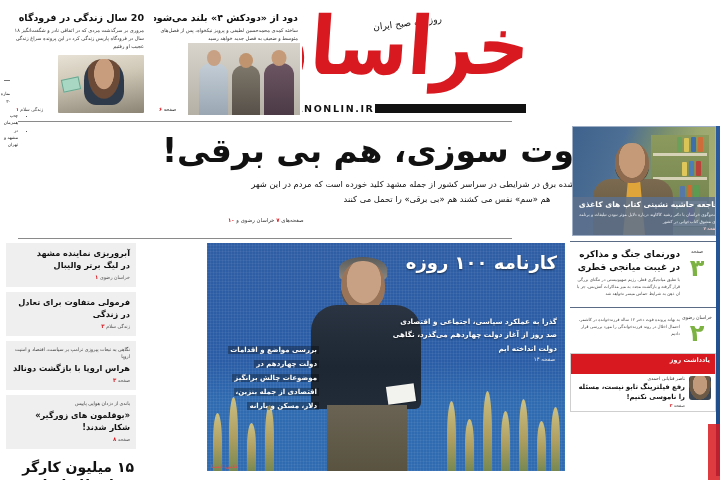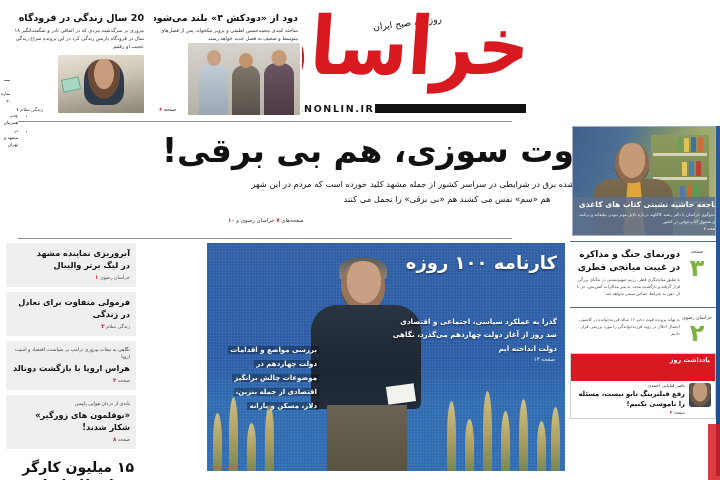--- a/index.html
+++ b/index.html
@@ -369,21 +369,21 @@
   .r-item-body {
     font-size: 4.2px; color: #444; line-height: 1.75; margin-top: 2px;
   }
   .r-note {
     margin-top: 4px; border: 1px solid #cfcfcf; background: #fff;
     padding: 0 0 3px 0;
   }
   .r-note-bar {
     background: #d81920; color: #fff;
     font-size: 6.4px; font-weight: bold;
-    text-align: right; padding: 2px 5px 2px 0; height: 27px;
+    text-align: right; padding: 2px 5px 2px 0; height: 20px;
     box-sizing: border-box;
   }
   .r-note-inner { display: flex; flex-direction: row; padding: 2px 4px 0 4px; }
   .r-note-av {
     width: 22px; height: 24px; flex: none;
     background: radial-gradient(ellipse at 50% 35%, #c09a7a 0 45%, #6d5a46 48% 68%, #3b4654 70% 100%);
     border-radius: 3px; margin-left: 4px;
   }
   .r-note-txt { flex: 1; text-align: right; }
   .r-note-by { font-size: 4.6px; color: #333; }

